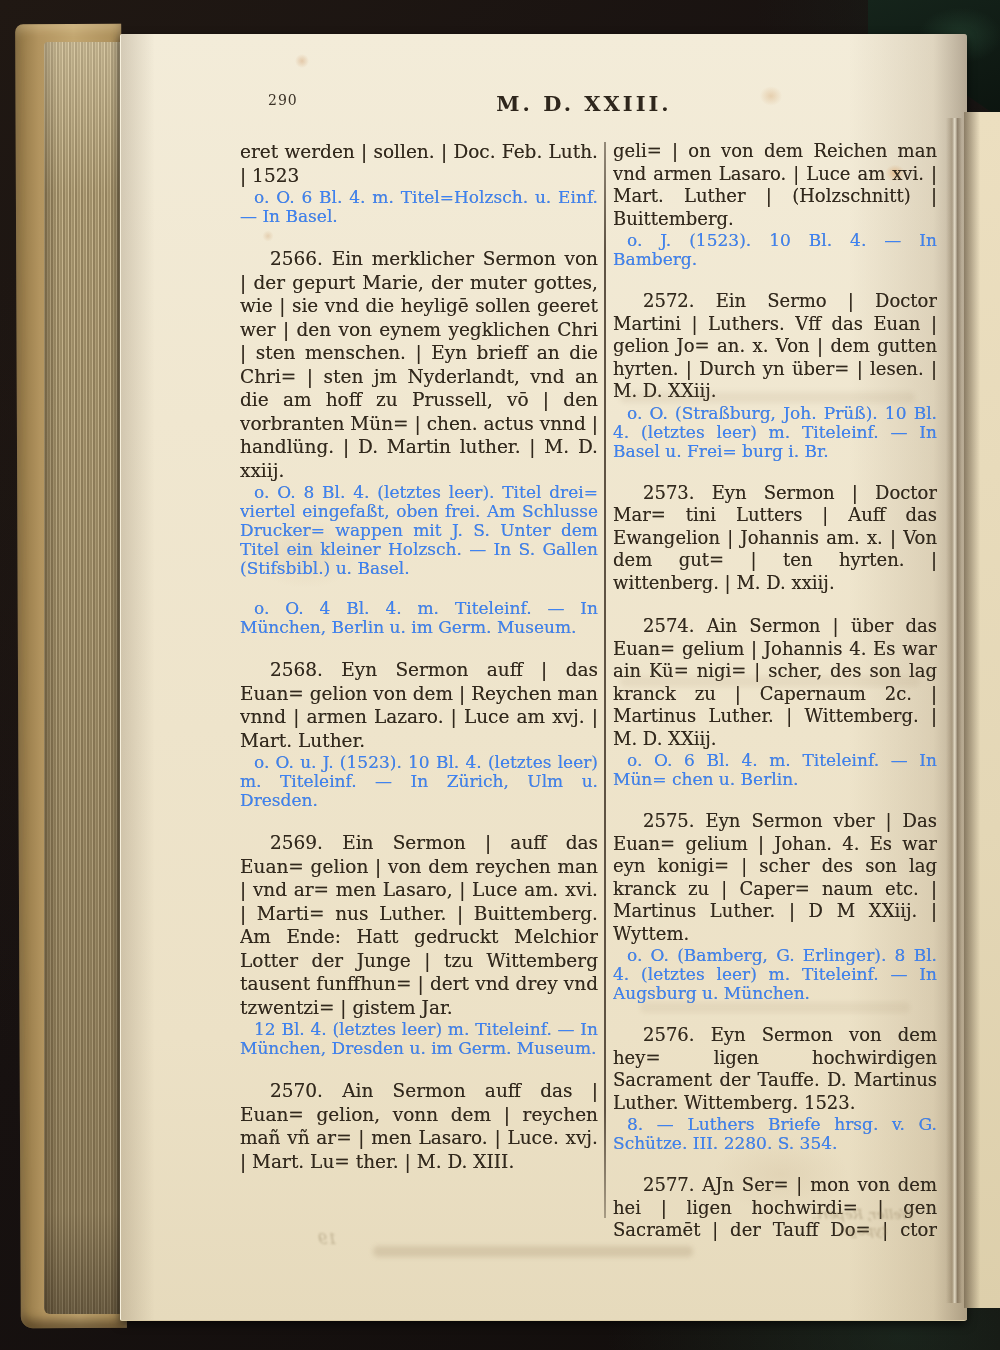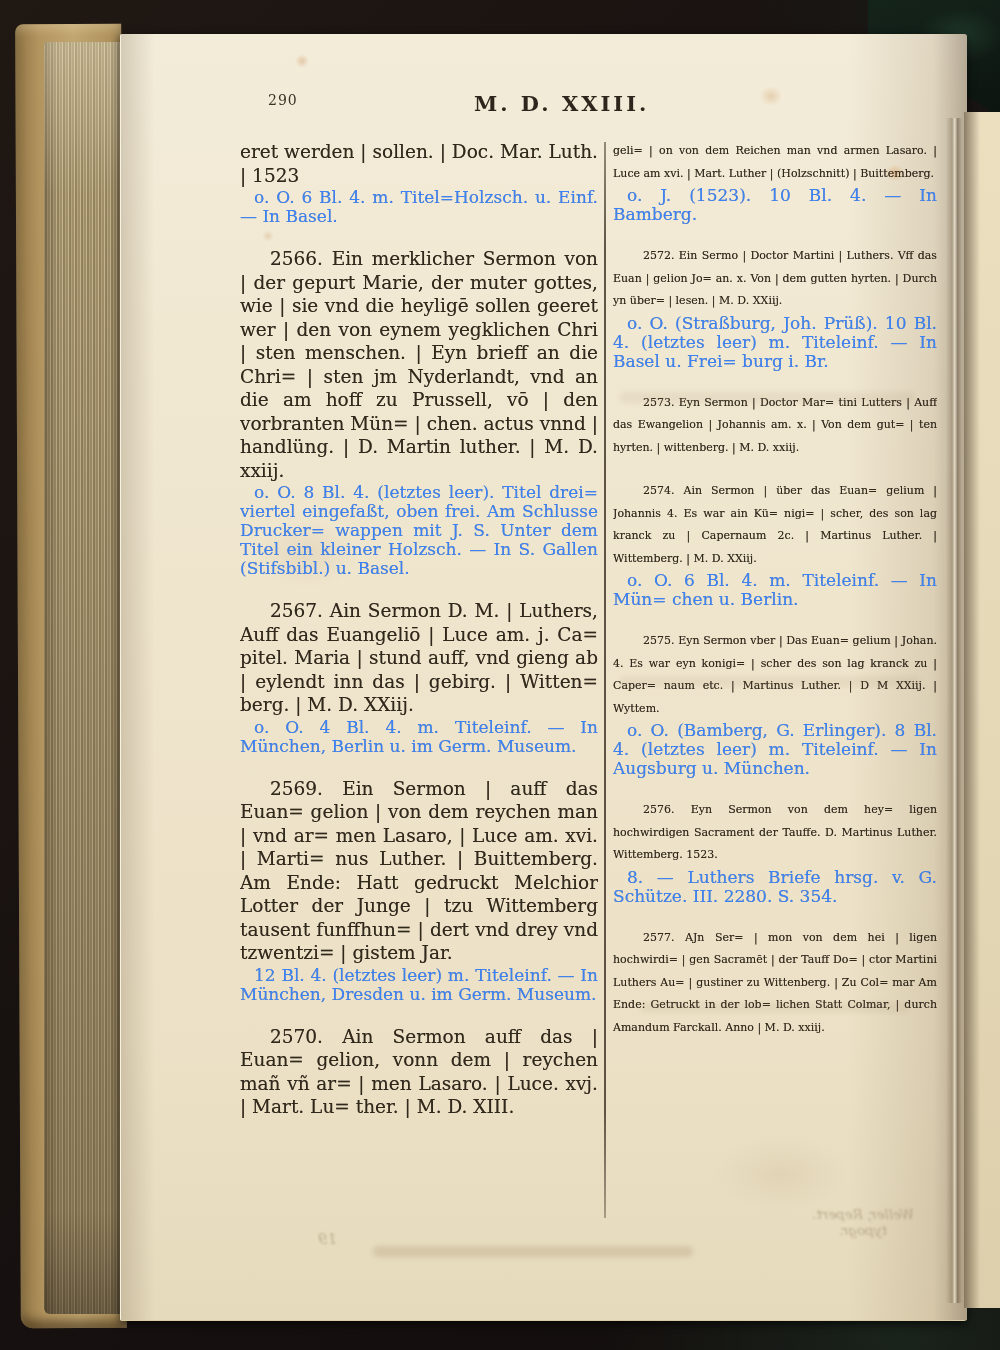--- a/index.html
+++ b/index.html
@@ -66,38 +66,38 @@
     background:
       linear-gradient(90deg, rgba(60,45,28,.55) 0%, rgba(0,0,0,0) 45%),
       linear-gradient(180deg,#ecdfc0,#e4d7b6 60%,#ddcfab);
   }
   
   .page-number{
     position:absolute;left:268px;top:92px;
     font-size:14px;color:#3a3126;letter-spacing:1px;
   }
   .running-header{
-    position:absolute;left:474px;top:91px;width:240px;text-align:left;
+    position:absolute;left:464px;top:91px;width:240px;text-align:center;
     font-size:21px;font-weight:bold;letter-spacing:3px;color:#2e261c;
   }
   .column{
     position:absolute;top:140px;height:1105px;overflow:hidden;
   }
   .column.left{left:240px;width:358px;}
   .column.right{left:613px;width:324px;}
   .column-divider{
     position:absolute;left:604px;top:142px;width:2px;height:1076px;
     background:linear-gradient(180deg,rgba(70,58,44,.55),rgba(70,58,44,.85) 10%,rgba(70,58,44,.85) 90%,rgba(70,58,44,.4));
   }
   .entry{margin:0 0 21px 0;}
   .entry-body{
     margin:0;font-size:18.5px;line-height:23.5px;color:#31281c;
     text-align:justify;text-shadow:0 0 .5px rgba(49,40,28,.55);
   }
-  .column.right .entry-body{font-size:11px;line-height:22.5px;}
+  .column.right .entry-body{font-size:18px;line-height:22.5px;}
   .entry-body.indent{text-indent:30px;}
   .entry-note{
     margin:1px 0 0 0;font-size:17px;line-height:19px;color:#3b82f6;
     text-align:justify;text-indent:14px;text-shadow:0 0 .4px rgba(60,51,37,.45);
   }
   
   .ghost{
     position:absolute;color:#8d7b58;transform:scaleX(-1);
     filter:blur(1.2px);font-style:italic;
   }
@@ -126,34 +126,37 @@
 </div>
 
 <div class="gutter-crease"></div>
 <div class="facing-page-sliver"></div>
 
 <div class="page-number">290</div>
 <div class="running-header">M. D. XXIII.</div>
 
 <div class="column left">
   <div class="entry">
-    <p class="entry-body">eret werden | sollen. | Doc. Mar. Luth. | 1523</p>
+    <p class="entry-body">eret werden | sollen. | Doc. Feb. Luth. | 1523</p>
     <p class="entry-note">o. O. 6 Bl. 4. m. Titel=Holzsch. u. Einf. — In Basel.</p>
   </div>
 
   <div class="entry">
     <p class="entry-body indent">2566. Ein merklicher Sermon von | der gepurt Marie, der muter gottes, wie | sie vnd die heyligē sollen geeret wer | den von eynem yegklichen Chri | sten menschen. | Eyn brieff an die Chri= | sten jm Nyderlandt, vnd an die am hoff zu Prussell, vō | den vorbranten Mün= | chen. actus vnnd | handlüng. | D. Martin luther. | M. D. xxiij.</p>
     <p class="entry-note">o. O. 8 Bl. 4. (letztes leer). Titel drei= viertel eingefaßt, oben frei. Am Schlusse Drucker= wappen mit J. S. Unter dem Titel ein kleiner Holzsch. — In S. Gallen (Stifsbibl.) u. Basel.</p>
   </div>
 
   <div class="entry">
-    <p class="entry-body indent">2567. Ain Sermon D. M. | Luthers, Auff das Euangeliō | Luce am. j. Ca= pitel. Maria | stund auff, vnd gieng ab | eylendt inn das | gebirg. | Witten= berg. | M. D. XXiij.</p>
     <p class="entry-note">o. O. 4 Bl. 4. m. Titeleinf. — In München, Berlin u. im Germ. Museum.</p>
   </div>
 
+  <div class="entry">
+    <p class="entry-body indent">2568. Eyn Sermon auff | das Euan= gelion von dem | Reychen man vnnd | armen Lazaro. | Luce am xvj. | Mart. Luther.</p>
+    <p class="entry-note">o. O. u. J. (1523). 10 Bl. 4. (letztes leer) m. Titeleinf. — In Zürich, Ulm u. Dresden.</p>
+  </div>
 
   <div class="entry">
     <p class="entry-body indent">2569. Ein Sermon | auff das Euan= gelion | von dem reychen man | vnd ar= men Lasaro, | Luce am. xvi. | Marti= nus Luther. | Buittemberg. Am Ende: Hatt gedruckt Melchior Lotter der Junge | tzu Wittemberg tausent funffhun= | dert vnd drey vnd tzwentzi= | gistem Jar.</p>
     <p class="entry-note">12 Bl. 4. (letztes leer) m. Titeleinf. — In München, Dresden u. im Germ. Museum.</p>
   </div>
 
   <div class="entry">
     <p class="entry-body indent">2570. Ain Sermon auff das | Euan= gelion, vonn dem | reychen mañ vñ ar= | men Lasaro. | Luce. xvj. | Mart. Lu= ther. | M. D. XIII.</p>
 
   </div>

